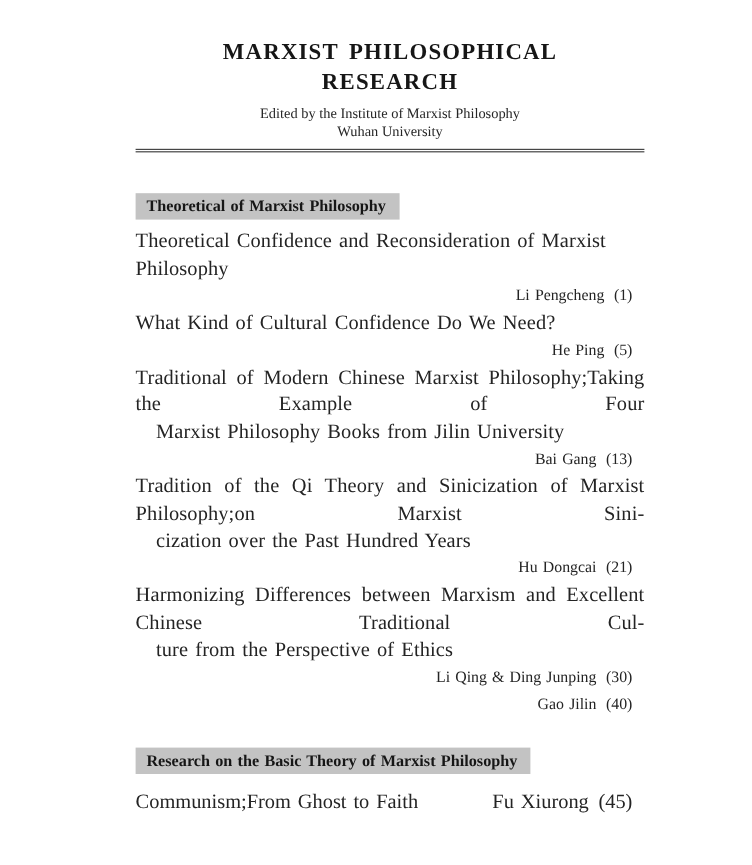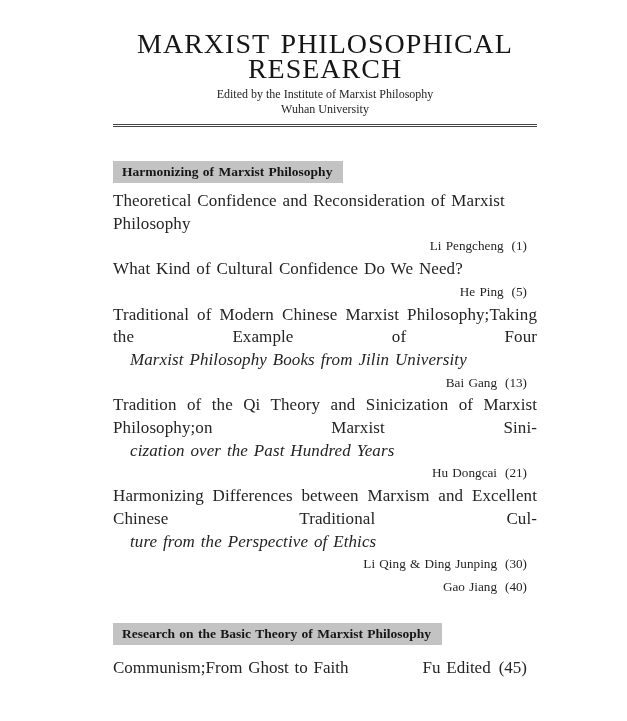--- a/index.html
+++ b/index.html
@@ -6,22 +6,22 @@
   html, body {
     width: 627px; height: 721px;
     background: #ffffff;
     font-family: "Liberation Serif", "DejaVu Serif", serif;
     color: #242424;
     overflow: hidden;
   }
   .content { margin-left: 113px; width: 424px; padding-top: 31px; }
 
   .book-title {
-    text-align: center; font-weight: normal;
-    font-size: 28px; line-height: 25px;
+    text-align: center; font-weight: bold;
+    font-size: 19px; line-height: 25px;
     letter-spacing: 1px; word-spacing: 3px;
     color: #161616;
   }
   .subtitle { text-align: center; font-size: 12px; line-height: 15px; color: #262626; }
   .subtitle.first { margin-top: 6px; }
 
   .rule {
     height: 3px;
     border-top: 1.5px solid #454545;
     border-bottom: 1.5px solid #454545;
@@ -35,21 +35,21 @@
     background: #c3c3c3;
     font-weight: bold; font-size: 13.5px; line-height: 17px;
     padding: 2px 11px 3px 9px;
     color: #161616;
     word-spacing: 1px;
   }
 
   .entries { margin-top: 7px; }
   .line { font-size: 17px; line-height: 22.7px; word-spacing: 1.5px; letter-spacing: 0.1px; }
   .line.j { text-align: justify; text-align-last: justify; text-justify: inter-word; }
-  .line.cont { padding-left: 17px; font-style: italic; }
+  .line.cont { padding-left: 17px; }
 
   .author-line {
     text-align: right; padding-right: 10px;
     font-size: 13.2px; line-height: 22.7px;
     word-spacing: 1px;
   }
   .page-ref { margin-left: 8px; }
 
   .inline-entry {
     display: flex; justify-content: space-between; align-items: baseline;
@@ -68,21 +68,21 @@
     <div>MARXIST PHILOSOPHICAL</div>
     <div>RESEARCH</div>
   </div>
 
   <div class="subtitle first">Edited by the Institute of Marxist Philosophy</div>
   <div class="subtitle">Wuhan University</div>
 
   <div class="rule header"></div>
 
   <div class="heading-row">
-    <span class="section-heading">Harmonizing of Marxist Philosophy</span>
+    <span class="section-heading">Theoretical of Marxist Philosophy</span>
   </div>
 
   <div class="entries">
 
     <div>
       <div class="line">Theoretical Confidence and Reconsideration of Marxist Philosophy</div>
       <div class="author-line">
         <span>Li Pengcheng</span><span class="page-ref">(1)</span>
       </div>
     </div>
@@ -114,30 +114,30 @@
     <div>
       <div class="line j">Harmonizing Differences between Marxism and Excellent Chinese Traditional Cul-</div>
       <div class="line cont">ture from the Perspective of Ethics</div>
       <div class="author-line">
         <span>Li Qing &amp; Ding Junping</span><span class="page-ref">(30)</span>
       </div>
     </div>
 
     <div>
       <div class="author-line">
-        <span>Gao Jiang</span><span class="page-ref">(40)</span>
+        <span>Gao Jilin</span><span class="page-ref">(40)</span>
       </div>
     </div>
 
   </div>
 
   <div class="heading-row second">
     <span class="section-heading">Research on the Basic Theory of Marxist Philosophy</span>
   </div>
 
   <div class="inline-entry">
     <span>Communism;From Ghost to Faith</span>
     <span>
-      <span>Fu Edited</span><span class="page-ref">(45)</span>
+      <span>Fu Xiurong</span><span class="page-ref">(45)</span>
     </span>
   </div>
 
 </div>
 
 </body></html>

